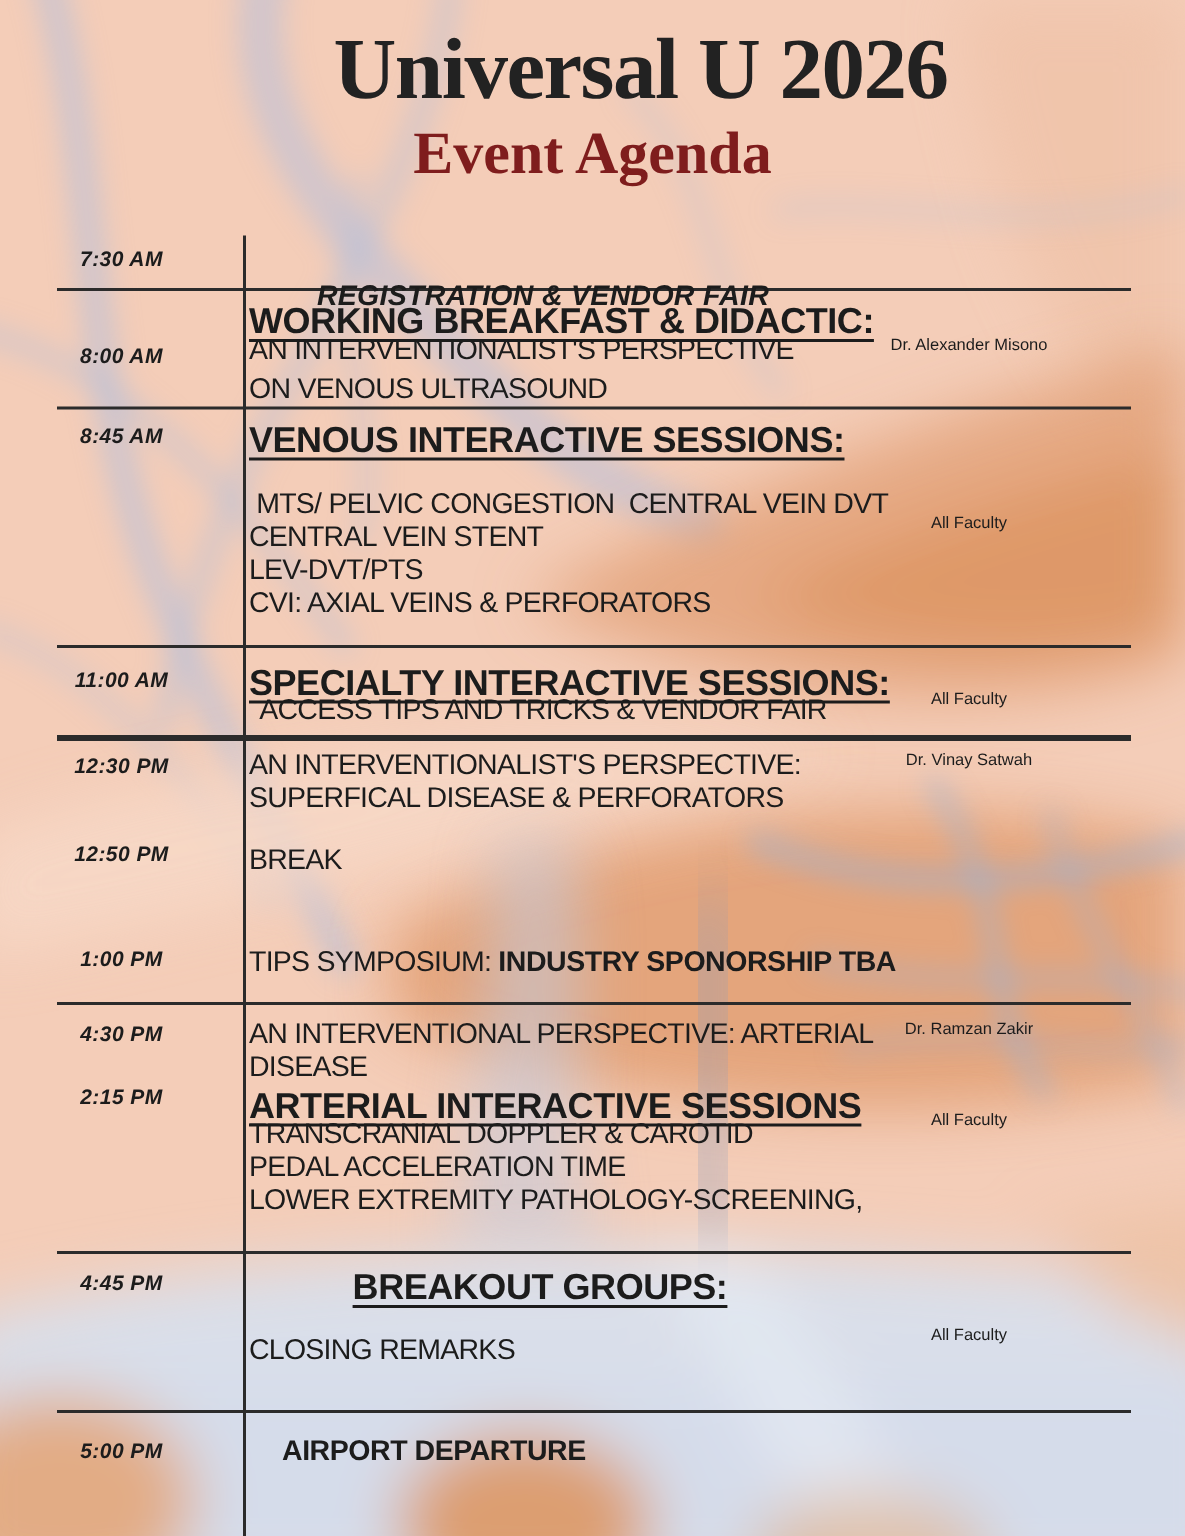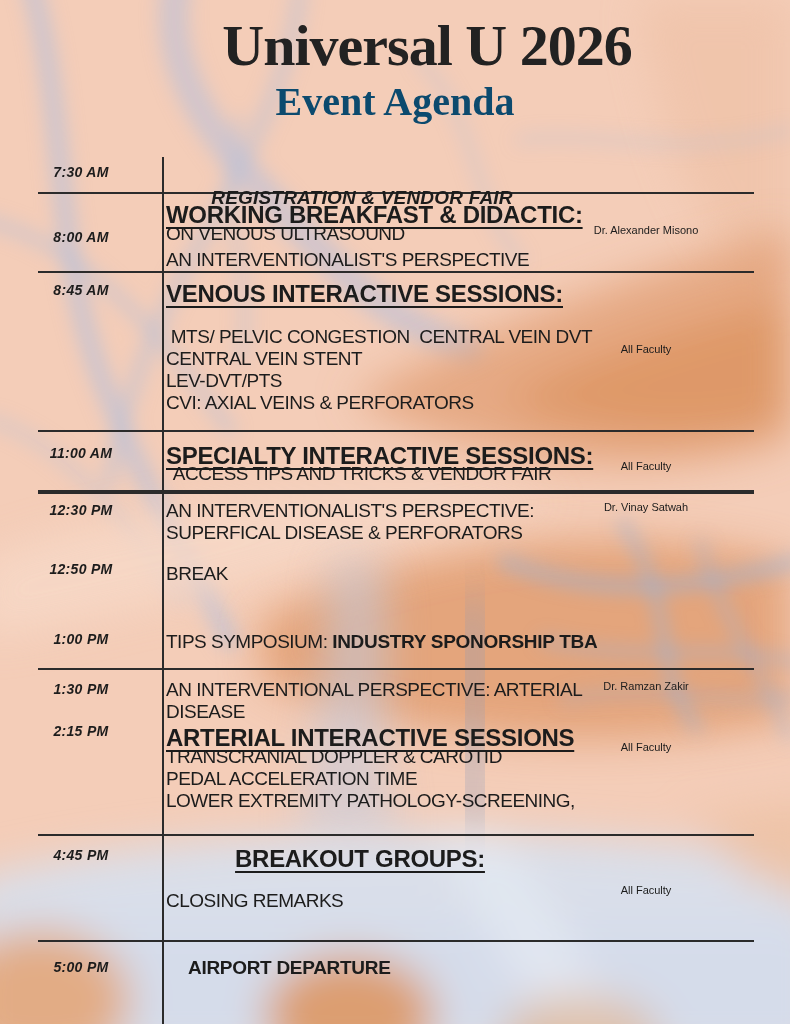--- a/index.html
+++ b/index.html
@@ -5,21 +5,21 @@
   html,body{margin:0;padding:0;background:#888;}
   .page{position:relative;width:790px;height:1024px;overflow:hidden;
         font-family:"Liberation Sans",sans-serif;color:#1c1c1c;background:#f4cdb8;}
   .bg{position:absolute;inset:0;z-index:0;}
   .layer{position:absolute;inset:0;z-index:1;}
 
   .title{position:absolute;top:12px;left:0;width:100%;text-align:center;
          font-family:"Liberation Serif",serif;font-weight:bold;font-size:58px;
          letter-spacing:-1px;color:#222;margin-left:32px;}
   .subtitle{position:absolute;top:78px;left:0;width:100%;text-align:center;
-         font-family:"Liberation Serif",serif;font-weight:bold;font-size:40px;color:#0c4a6e;}
+         font-family:"Liberation Serif",serif;font-weight:bold;font-size:40px;color:#7f1d1d;}
 
   .vline{position:absolute;left:162px;top:157px;bottom:0;width:2px;background:#2b2b2b;}
   .hline{position:absolute;left:38px;width:716px;height:2px;background:#2b2b2b;}
   .hline.thick{height:4px;}
 
   .time{position:absolute;left:2px;width:158px;text-align:center;
         font-weight:bold;font-style:italic;font-size:14px;letter-spacing:.3px;white-space:nowrap;}
   .chead{position:absolute;left:166px;width:388px;text-align:center;font-weight:bold;
          font-size:24px;letter-spacing:-.3px;text-decoration:underline;
          text-decoration-thickness:2px;text-underline-offset:4px;white-space:nowrap;}
@@ -98,22 +98,22 @@
 
     <div>
       <div class="time" style="top:164px">7:30 AM</div>
       <div class="cbody banner" style="top:163px">REGISTRATION &amp; VENDOR FAIR</div>
     </div>
 
     <div>
       <div class="time" style="top:229px">8:00 AM</div>
       <div class="chead" style="top:201px">WORKING BREAKFAST &amp; DIDACTIC:</div>
       <div class="cbody lh26" style="top:221px">
+        <div class="ln">AN INTERVENTIONALIST'S PERSPECTIVE</div>
         <div class="ln">ON VENOUS ULTRASOUND</div>
-        <div class="ln">AN INTERVENTIONALIST'S PERSPECTIVE</div>
       </div>
       <div class="fac" style="top:224px">Dr. Alexander Misono</div>
     </div>
 
     <div>
       <div class="time" style="top:282px">8:45 AM</div>
       <div class="chead" style="top:280px">VENOUS INTERACTIVE SESSIONS:</div>
       <div class="cbody" style="top:326px">
         <div class="ln"> MTS/ PELVIC CONGESTION  CENTRAL VEIN DVT</div>
         <div class="ln">CENTRAL VEIN STENT</div>
@@ -149,21 +149,21 @@
     </div>
 
     <div>
       <div class="time" style="top:631px">1:00 PM</div>
       <div class="cbody" style="top:631px">
         <div class="ln"><span>TIPS SYMPOSIUM: </span><span class="boldline">INDUSTRY SPONORSHIP TBA</span></div>
       </div>
     </div>
 
     <div>
-      <div class="time" style="top:681px">1:30 PM</div>
+      <div class="time" style="top:681px">4:30 PM</div>
       <div class="cbody" style="top:679px">
         <div class="ln">AN INTERVENTIONAL PERSPECTIVE: ARTERIAL</div>
         <div class="ln">DISEASE</div>
       </div>
       <div class="fac" style="top:680px">Dr. Ramzan Zakir</div>
     </div>
 
     <div>
       <div class="time" style="top:723px">2:15 PM</div>
       <div class="chead" style="top:724px">ARTERIAL INTERACTIVE SESSIONS</div>

